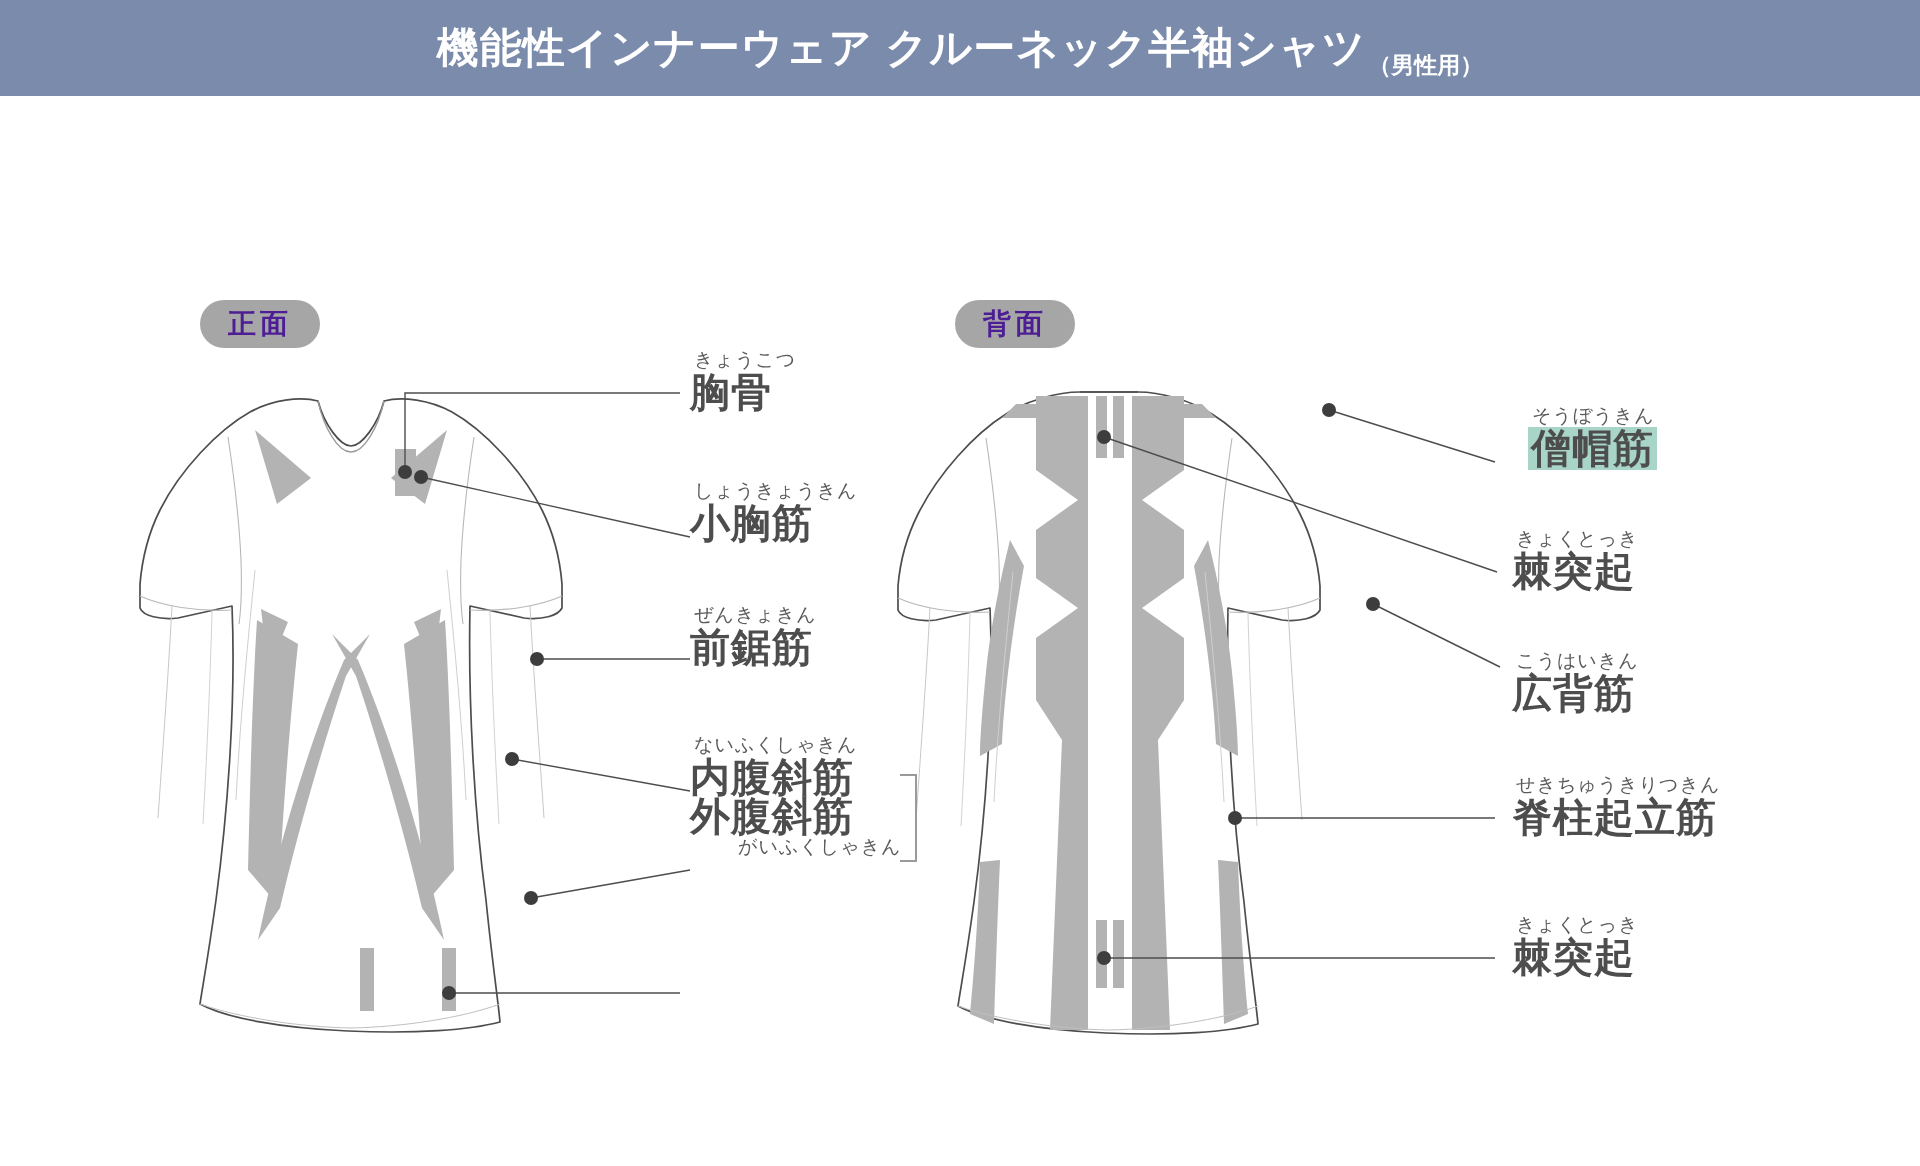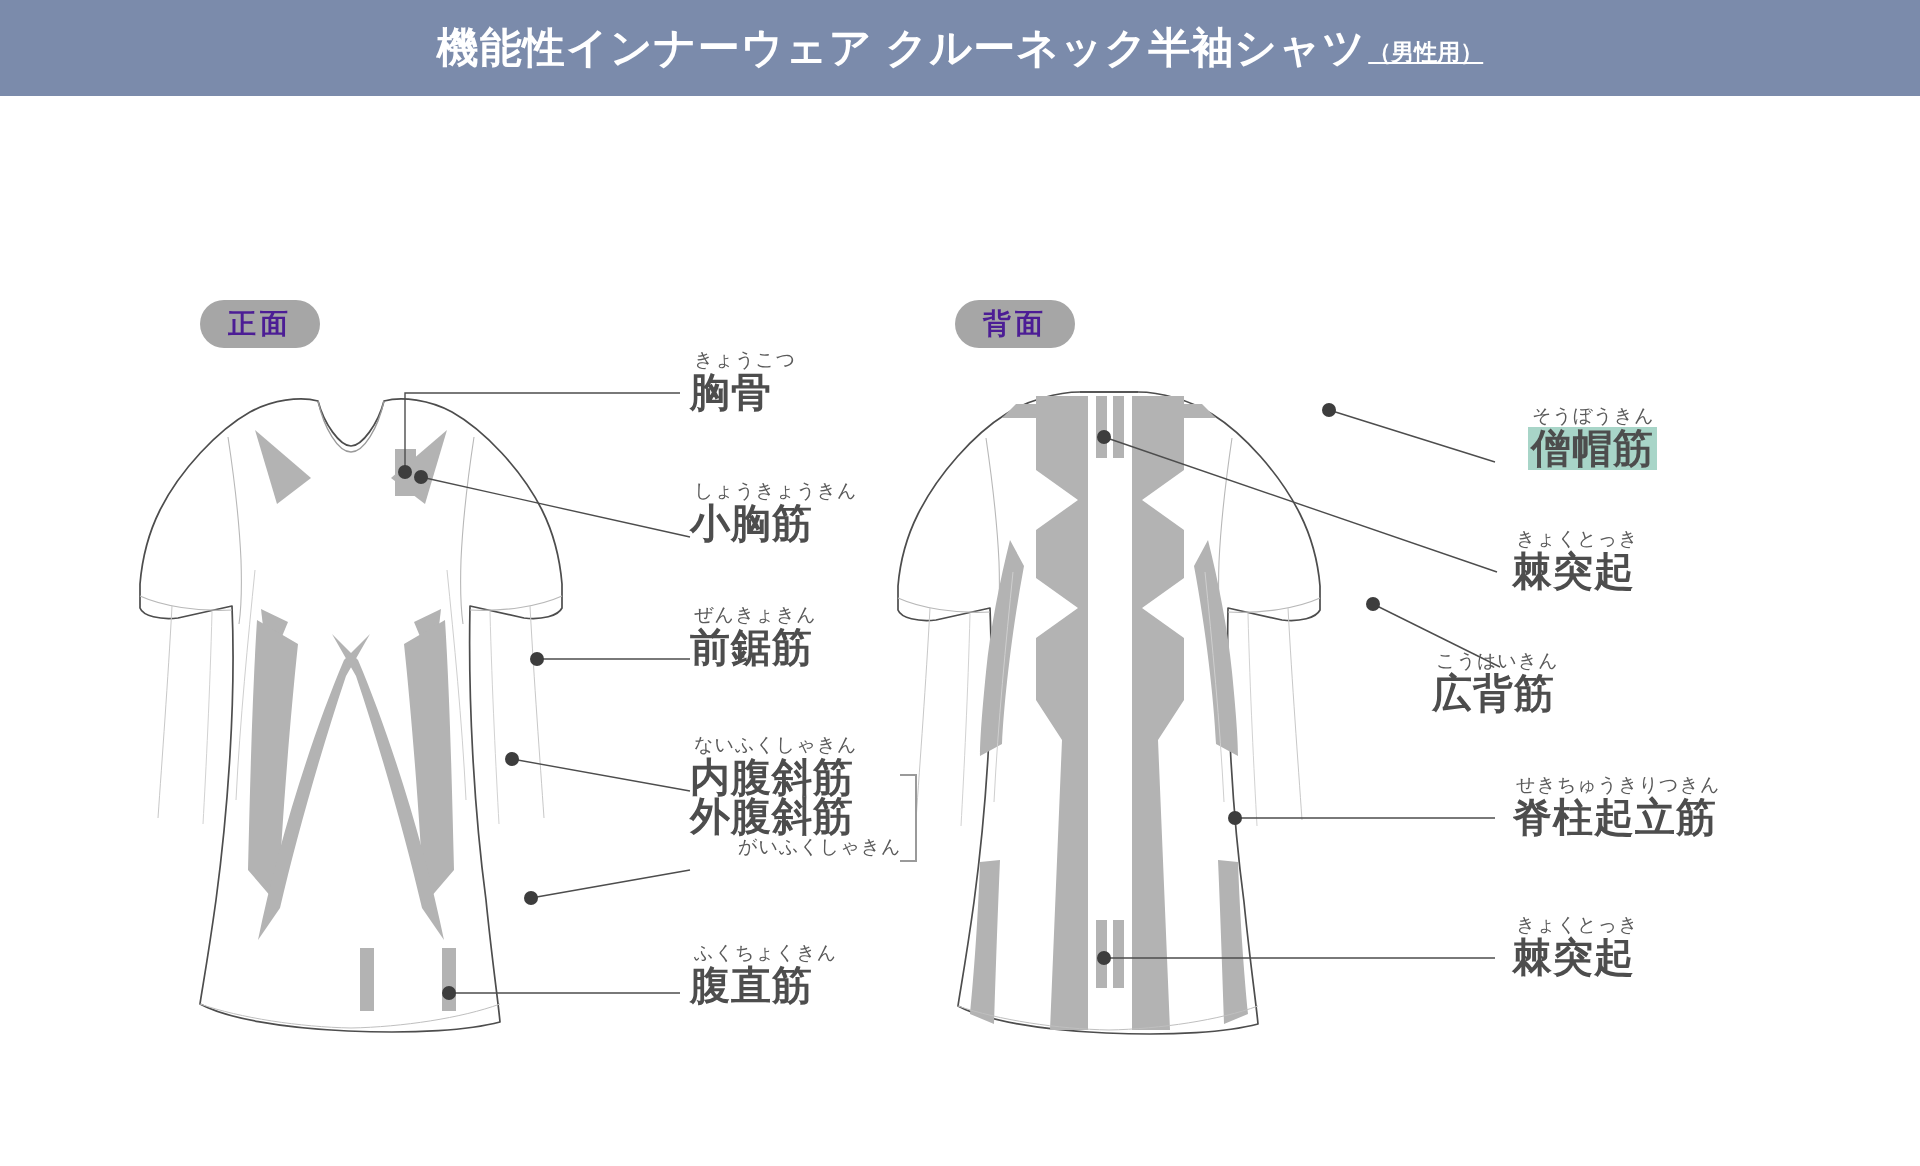--- a/index.html
+++ b/index.html
@@ -36,22 +36,21 @@
     font-weight: bold;
     letter-spacing: 1px;
     white-space: nowrap;
   }
   .header-sub {
     color: #ffffff;
     font-size: 23px;
     font-weight: bold;
     margin-left: 2px;
     position: relative;
-    top: 4px;
-    text-decoration: underline;
+    top: 17px;
   }
 
   
   .subtitle-row {
     position: absolute;
     left: 0; top: 150px;
     width: 1920px;
     text-align: center;
     font-size: 34px;
     color: #1a1a1a;
@@ -332,36 +331,32 @@
   <div class="lbl" style="left:690px; top:732px;">
     <span class="kana">ないふくしゃきん</span>
     <span class="main">内腹斜筋</span>
   </div>
 
   <div class="lbl" style="left:690px; top:795px;">
     <span class="main">外腹斜筋</span>
     <span class="kana below">がいふくしゃきん</span>
   </div>
 
-  <div class="lbl" style="left:690px; top:940px;">
-    <span class="kana">ふくちょくきん</span>
-    <span class="main">腹直筋</span>
-  </div>
 
   <div class="lbl" style="left:1512px; top:403px;margin-left:16px;">
     <span class="kana">そうぼうきん</span>
     <span class="main teal">僧帽筋</span>
   </div>
 
   <div class="lbl" style="left:1512px; top:526px;">
     <span class="kana">きょくとっき</span>
     <span class="main">棘突起</span>
   </div>
 
-  <div class="lbl" style="left:1432px; top:648px;">
+  <div class="lbl" style="left:1512px; top:648px;">
     <span class="kana">こうはいきん</span>
     <span class="main">広背筋</span>
   </div>
 
   <div class="lbl" style="left:1512px; top:772px;">
     <span class="kana">せきちゅうきりつきん</span>
     <span class="main">脊柱起立筋</span>
   </div>
 
   <div class="lbl" style="left:1512px; top:912px;">

